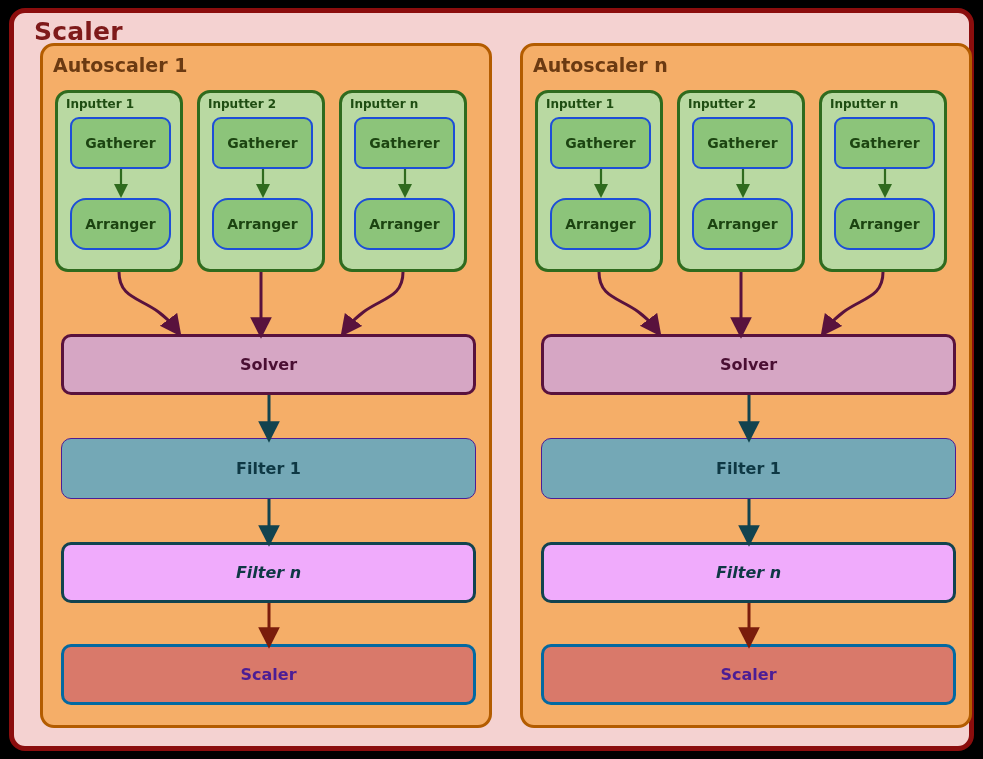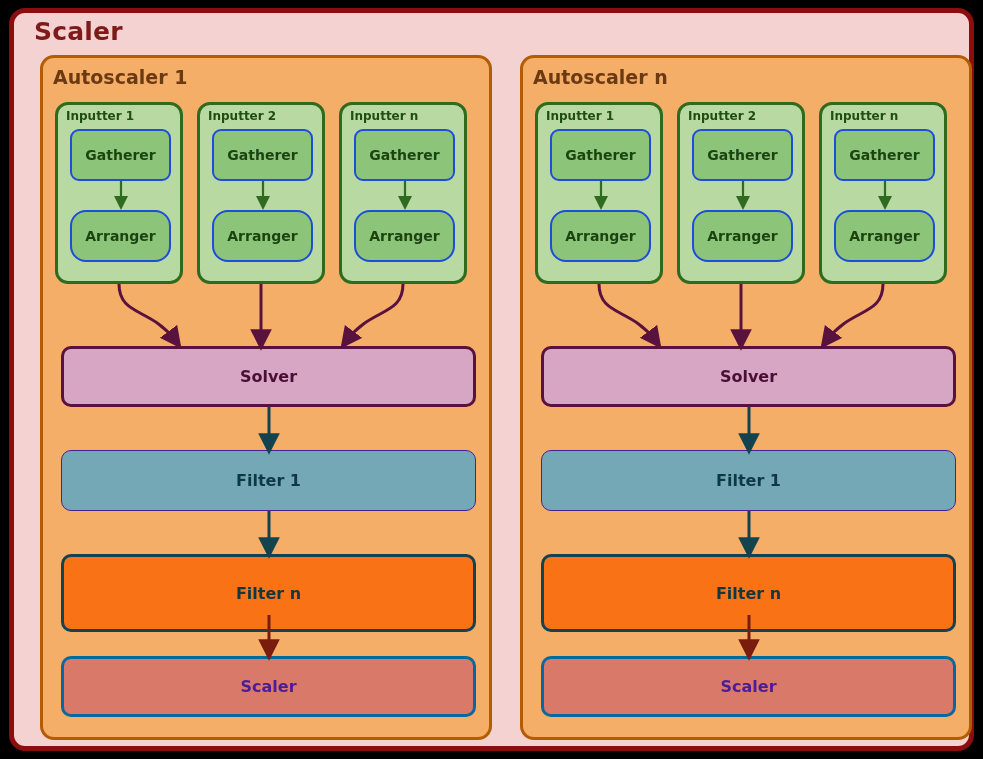--- a/index.html
+++ b/index.html
@@ -20,21 +20,21 @@
   }
   .ladder-title{
     position:absolute;left:20px;top:4px;
     font-size:25px;font-weight:bold;color:#7e1a1a;
     letter-spacing:.2px;
     white-space:nowrap;
   }
 
   
   .autoscaler{
-    position:absolute;top:42px;width:452px;height:685px;
+    position:absolute;top:30px;width:452px;height:685px;
     background:#f5ae68;
     border:3px solid #b35c00;
     border-radius:14px;
     box-sizing:border-box;
   }
   .as-left{left:26px;}
   .as-right{left:506px;}
   .as-title{
     position:absolute;left:10px;top:8px;
     font-size:19px;font-weight:bold;color:#6b3a12;
@@ -81,22 +81,22 @@
   }
   .bar-solver{
     top:288px;height:61px;
     background:#d6a6c4;border:3px solid #59123d;color:#4a0f33;
   }
   .bar-filter1{
     top:392px;height:61px;
     background:#74a8b6;border:1px solid #4c1d95;color:#0e3844;
   }
   .bar-filtern{
-    top:496px;height:78px;
-    background:#f97316;border:3px solid #12434f;color:#0e3844;
+    top:496px;height:61px;
+    background:#f0abfc;border:3px solid #12434f;color:#0e3844;font-style:italic;
   }
   .bar-scaler{
     top:598px;height:61px;
     background:#d9796a;border:3px solid #0369a1;color:#4c1d95;
   }
 
   
   .arrows{
     position:absolute;left:0;top:0;width:452px;height:685px;
     pointer-events:none;

